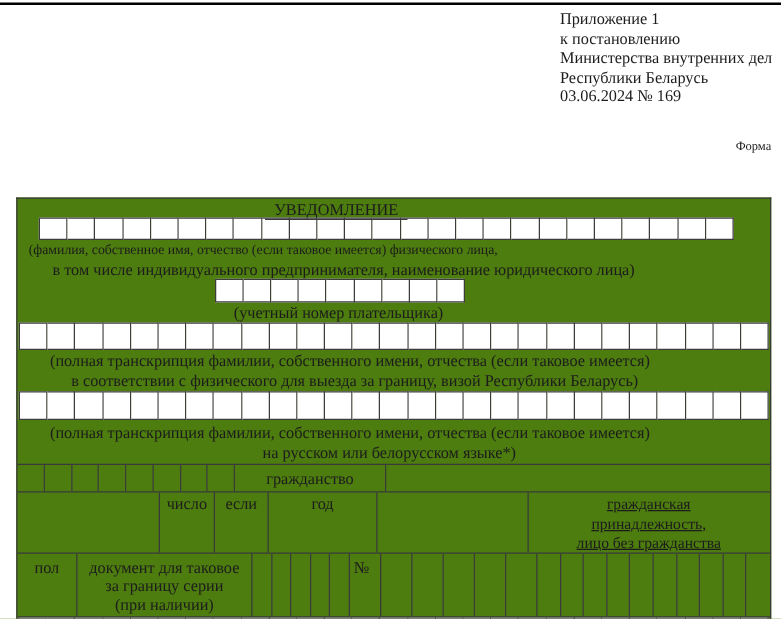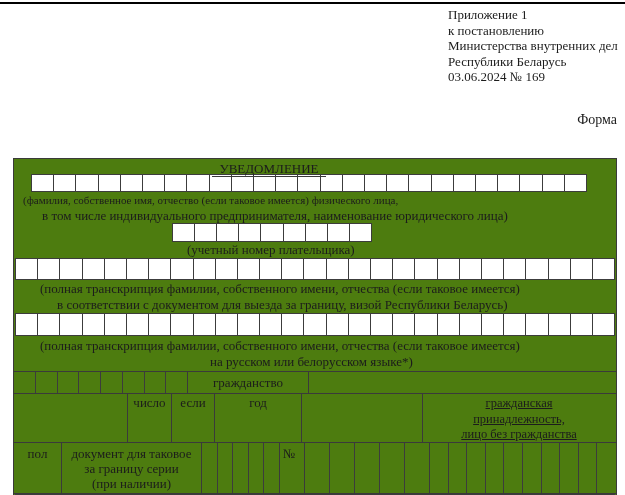--- a/index.html
+++ b/index.html
@@ -3,21 +3,21 @@
 <meta charset="utf-8">
 <style>
   html,body{margin:0;padding:0;}
   body{
     width:625px;height:495px;position:relative;overflow:hidden;
     background:#ffffff;color:#1c1c1c;
     font-family:"Liberation Serif", serif;
   }
   .topline{position:absolute;left:0;top:2px;width:625px;height:2px;background:#000;}
   .note{position:absolute;left:437px;top:7px;font-size:13px;line-height:15.6px;white-space:nowrap;margin-left:11px;}
-  .forma{position:absolute;top:112px;right:8px;font-size:14px;}
+  .forma{position:absolute;top:112px;right:8px;font-size:10px;}
 
   .sheet{
     position:absolute;left:13px;top:158px;width:604px;height:337px;
     box-sizing:border-box;border:1.6px solid #3a3a3a;border-bottom:none;
     overflow:hidden;background:#4d7c0f;
   }
   .title-row{height:15px;text-align:center;transform:translateX(-46px);}
   .title{display:inline-block;font-size:13px;line-height:14px;padding:0 7px;border-bottom:1px solid #3a3a3a;}
 
   .boxrow{display:flex;box-sizing:border-box;}
@@ -155,21 +155,21 @@
       <div class="box"></div>
       <div class="box"></div>
       <div class="box"></div>
       <div class="box"></div>
       <div class="box"></div>
       <div class="box"></div>
     </div>
 
   <div class="cap cap-tr1">
     <div class="l1">(полная транскрипция фамилии, собственного имени, отчества (если таковое имеется)</div>
-    <div class="l2">в соответствии с документом для выезда за границу, визой Республики Беларусь)</div>
+    <div class="l2">в соответствии с физического для выезда за границу, визой Республики Беларусь)</div>
   </div>
 
   <div class="boxrow row-full2">
       <div class="box"></div>
       <div class="box"></div>
       <div class="box"></div>
       <div class="box"></div>
       <div class="box"></div>
       <div class="box"></div>
       <div class="box"></div>

